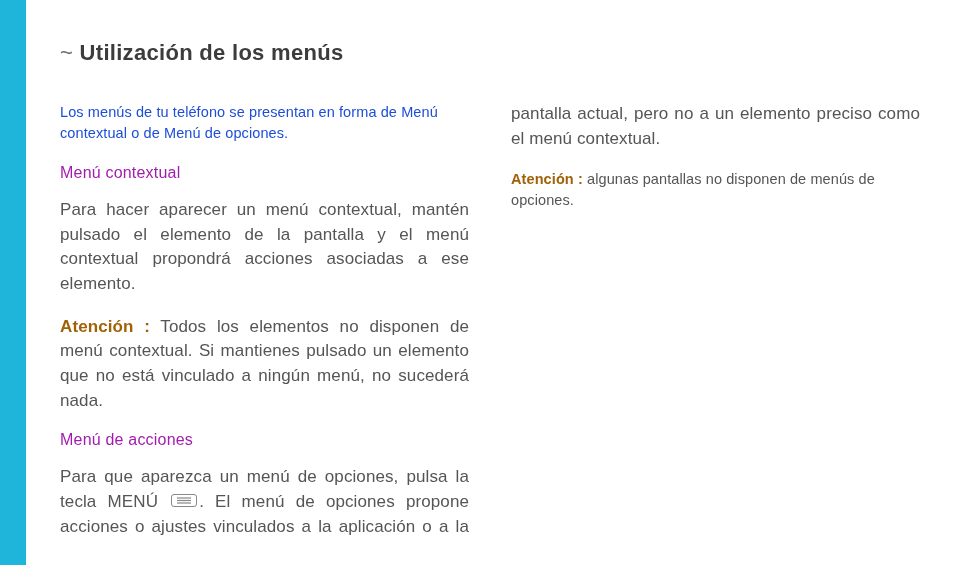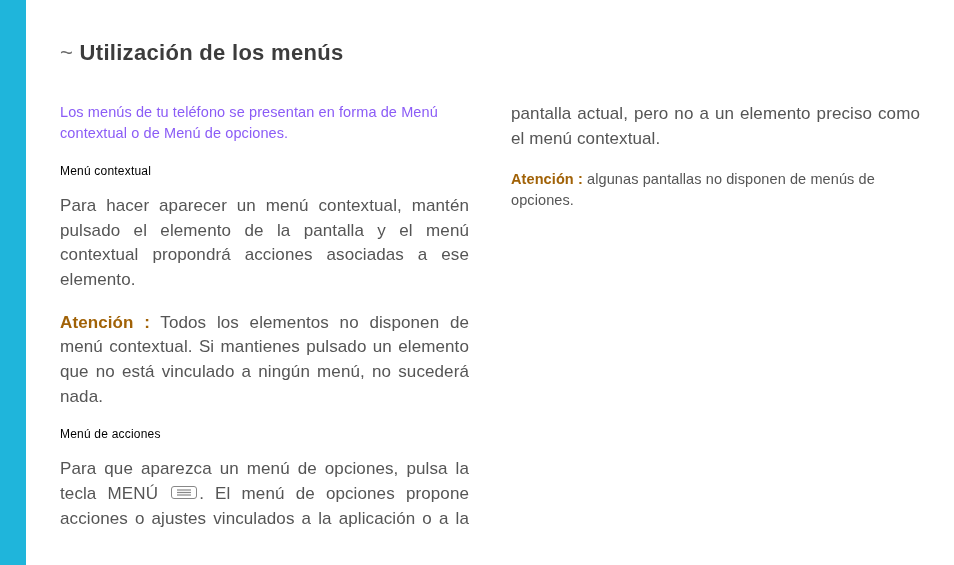--- a/index.html
+++ b/index.html
@@ -37,28 +37,28 @@
       font-weight: 400;
     }
     .columns {
       column-count: 2;
       column-gap: 42px;
       column-fill: auto;
       height: 450px;
     }
     .intro {
       font-size: 14.5px;
-      color: #8b5cf6;
+      color: #1d4ed8;
       line-height: 1.45;
       margin-bottom: 20px;
       letter-spacing: 0.1px;
     }
     .subheading {
-      font-size: 12px;
-      color: #000000;
+      font-size: 16px;
+      color: #a21caf;
       font-weight: 400;
       margin-bottom: 16px;
       letter-spacing: 0.2px;
     }
     .para {
       font-size: 17px;
       color: #555;
       line-height: 1.45;
       margin-bottom: 18px;
       text-align: justify;

